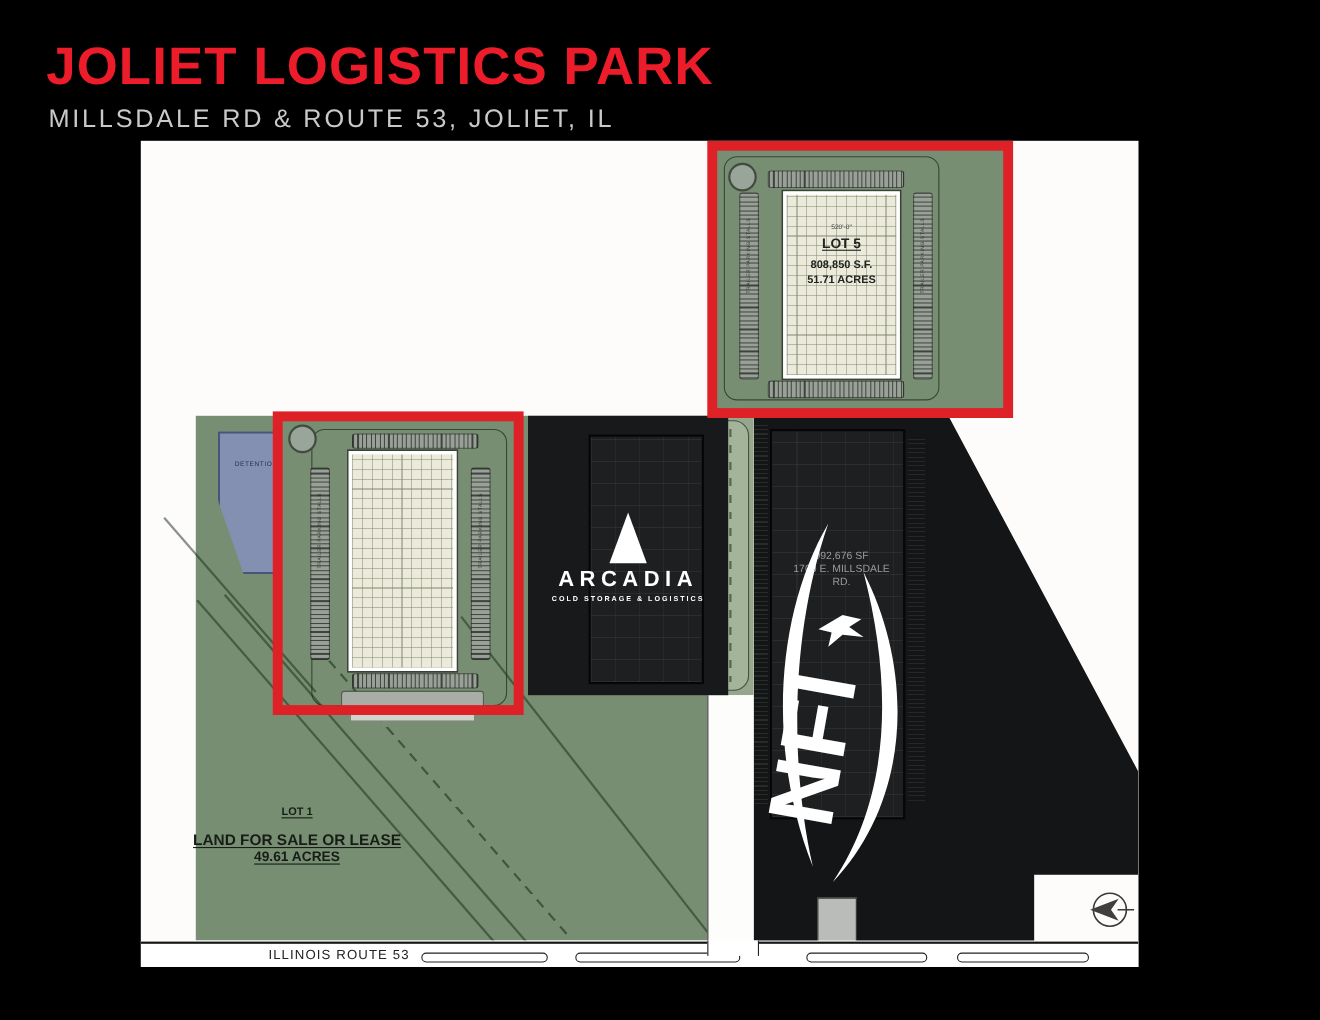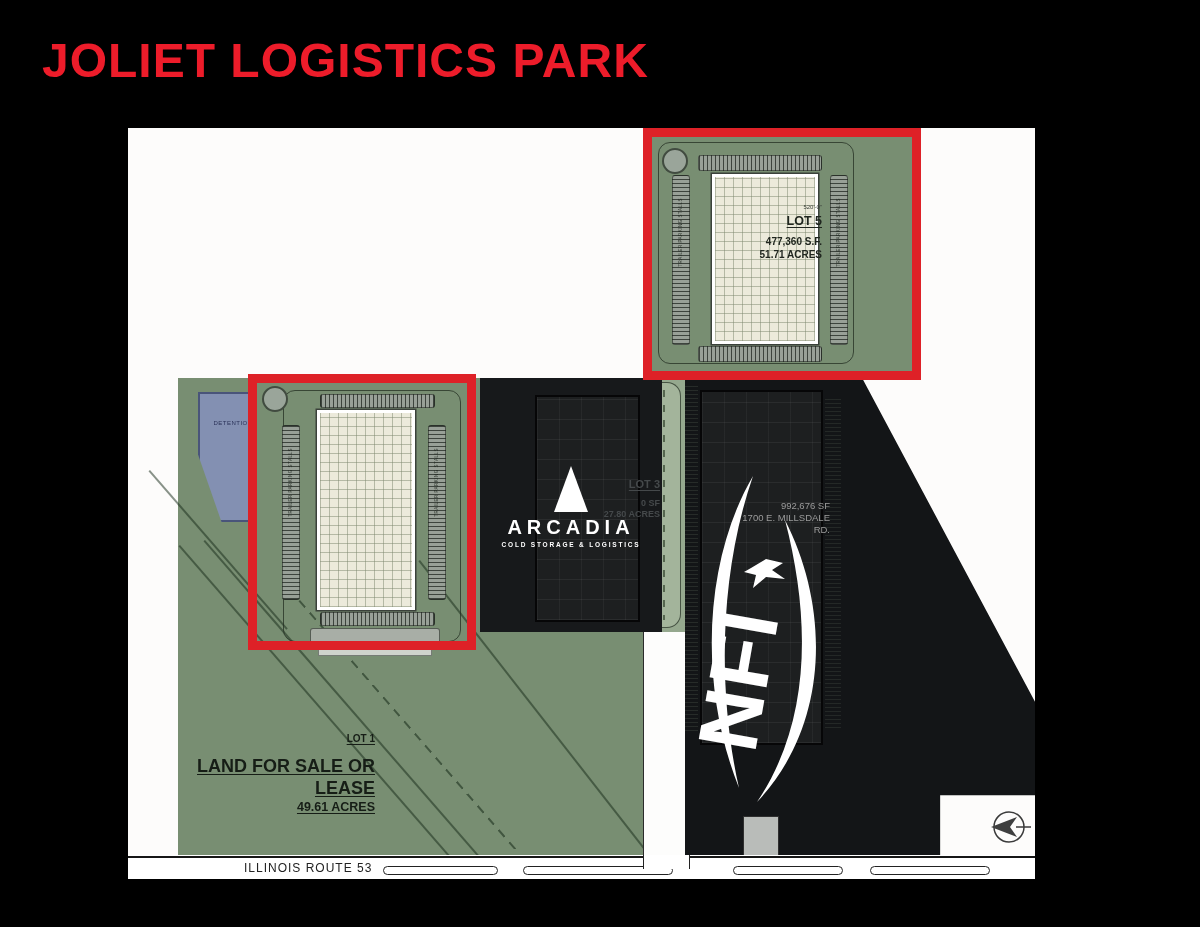--- a/index.html
+++ b/index.html
@@ -13,21 +13,21 @@
   .green{background:#788e72;}
   .strip{background:#95a88e;}
   .curb{border:1.5px solid rgba(35,46,34,.75);border-radius:12px;}
   .hatch-h{background-color:#98a097;background-image:repeating-linear-gradient(90deg,rgba(45,52,45,.85) 0 1px,transparent 1px 4px);border:1px solid rgba(30,36,30,.6);border-radius:3px;}
   .hatch-v{background-color:#98a097;background-image:repeating-linear-gradient(0deg,rgba(45,52,45,.85) 0 1px,transparent 1px 4px);border:1px solid rgba(30,36,30,.6);border-radius:3px;}
   .bldg{background-color:#eceadb;background-image:repeating-linear-gradient(0deg,rgba(125,135,110,.5) 0 1px,transparent 1px 9px),repeating-linear-gradient(90deg,rgba(125,135,110,.5) 0 1px,transparent 1px 9px);border:3px solid #fff;box-shadow:0 0 0 1.5px #3a413a;}
   .bldg-dark{background-color:#1d1f20;background-image:repeating-linear-gradient(0deg,rgba(255,255,255,.06) 0 1px,transparent 1px 20px),repeating-linear-gradient(90deg,rgba(255,255,255,.045) 0 1px,transparent 1px 22px);border:2px solid #060607;}
   .hl-box{border:9px solid #de2127;}
   .diag{height:1.5px;background:rgba(20,40,22,.5);transform-origin:left top;}
   .diag.dash{background:repeating-linear-gradient(90deg,rgba(20,40,22,.55) 0 9px,transparent 9px 16px);}
-  .planlbl{color:#20261f;text-align:right;line-height:1.25;}
+  .planlbl{color:#20261f;text-align:center;line-height:1.25;}
   .u{text-decoration:underline;text-underline-offset:2px;}
   .b{font-weight:bold;}
   .vtext{writing-mode:vertical-rl;transform:rotate(180deg);}
   .stall-lbl{font-size:4.5px;color:rgba(25,32,25,.8);letter-spacing:.5px;white-space:nowrap;}
   .pond{background:#8390b2;clip-path:polygon(0 0,100% 0,100% 100%,42% 100%,0 48%);box-shadow:inset 0 0 0 2px rgba(42,52,92,.65);}
   .dark{background:#17191b;}
   .nfi-dark{background:#131517;clip-path:polygon(0 0,50.6% 0,100% 67.6%,100% 87.1%,72.9% 87.1%,72.9% 100%,0 100%);}
   .faint{color:#45494b;}
   .roadband{background:#fff;}
   .bline{background:#161616;}
@@ -35,39 +35,40 @@
   .dashline{background:repeating-linear-gradient(90deg,#131313 0 38px,transparent 38px 46px,#131313 46px 49px,transparent 49px 56px,#131313 56px 59px,transparent 59px 68px);}
   .tri{width:0;height:0;border-left:17px solid transparent;border-right:17px solid transparent;border-bottom:46px solid #fff;}
   .wm-bar{height:2px;background:#8a8a8a;margin:1px 0;}
 </style>
 </head>
 <body>
 
 <div id="canvas">
 
   <div class="abs title">JOLIET LOGISTICS PARK</div>
+  <div class="abs subtitle">MILLSDALE RD &amp; ROUTE 53, JOLIET, IL</div>
 
   <div class="abs plan">
 
     <div class="abs green" style="left:50px;top:250px;width:465px;height:477px;"></div>
     <div class="abs green" style="left:520px;top:5px;width:270px;height:243px;"></div>
     <div class="abs strip" style="left:515px;top:250px;width:42px;height:254px;"></div>
 
     <div class="abs pond" style="left:70px;top:264px;width:56px;height:130px;"></div>
     <div class="abs" style="left:82px;top:292px;width:46px;font-size:6px;letter-spacing:.5px;color:#2a3158;text-align:center;">DETENTION</div>
 
     <div class="abs diag" style="left:52px;top:417px;width:430px;transform:rotate(49deg);"></div>
     <div class="abs diag" style="left:77px;top:412px;width:450px;transform:rotate(49deg);"></div>
     <div class="abs diag" style="left:292px;top:432px;width:380px;transform:rotate(52deg);"></div>
     <div class="abs diag dash" style="left:172px;top:472px;width:330px;transform:rotate(49deg);"></div>
     <div class="abs diag" style="left:22px;top:342px;width:210px;transform:rotate(49deg);"></div>
 
     <div class="abs planlbl" style="left:37px;top:605px;width:210px;color:#161d16;">
       <div class="b u" style="font-size:10px;margin-bottom:9px;">LOT 1</div>
-      <div class="b u" style="font-size:18px;">LAND FOR SALE OR LEASE</div>
+      <div class="b u" style="font-size:14px;">LAND FOR SALE OR LEASE</div>
       <div class="b u" style="font-size:12.5px;">49.61 ACRES</div>
     </div>
 
     <div class="abs curb" style="left:155px;top:262px;width:178px;height:252px;"></div>
     <div class="abs" style="left:134px;top:258px;width:26px;height:26px;border:2px solid rgba(35,46,34,.75);border-radius:50%;background:#9aa59a;"></div>
     <div class="abs hatch-h" style="left:192px;top:266px;width:115px;height:14px;"></div>
     <div class="abs hatch-h" style="left:192px;top:484px;width:115px;height:14px;"></div>
     <div class="abs hatch-v" style="left:154px;top:297px;width:18px;height:175px;"></div>
     <div class="abs hatch-v" style="left:300px;top:297px;width:18px;height:175px;"></div>
     <div class="abs vtext stall-lbl" style="left:160px;top:320px;">TRAILER PARKING STALLS</div>
@@ -81,36 +82,31 @@
     <div class="abs hatch-h" style="left:570px;top:27px;width:124px;height:16px;"></div>
     <div class="abs hatch-h" style="left:570px;top:218px;width:124px;height:16px;"></div>
     <div class="abs hatch-v" style="left:544px;top:47px;width:18px;height:170px;"></div>
     <div class="abs hatch-v" style="left:702px;top:47px;width:18px;height:170px;"></div>
     <div class="abs vtext stall-lbl" style="left:550px;top:70px;">TRAILER PARKING STALLS</div>
     <div class="abs vtext stall-lbl" style="left:708px;top:70px;">TRAILER PARKING STALLS</div>
     <div class="abs bldg" style="left:584px;top:46px;width:106px;height:170px;"></div>
     <div class="abs planlbl" style="left:580px;top:76px;width:114px;">
       <div style="font-size:6px;color:#3c423c;margin-bottom:2px;">520'-0"</div>
       <div class="b u" style="font-size:12.5px;margin-bottom:7px;">LOT 5</div>
-      <div class="b" style="font-size:10px;">477,360 S.F.</div>
+      <div class="b" style="font-size:10px;">808,850 S.F.</div>
       <div class="b" style="font-size:10px;">51.71 ACRES</div>
     </div>
 
     <div class="abs" style="left:519px;top:254px;width:34px;height:246px;background:#a3b49b;border:1.5px solid rgba(45,58,44,.8);border-radius:14px;"></div>
     <div class="abs" style="left:535px;top:262px;width:1.5px;height:230px;background:repeating-linear-gradient(180deg,#55664f 0 7px,transparent 7px 15px);"></div>
     <div class="abs vtext" style="left:528px;top:300px;font-size:7px;letter-spacing:1px;color:#1d251c;opacity:.85;">MILLSDALE ROAD</div>
     <div class="abs" style="left:515px;top:504px;width:44px;height:226px;background:#fdfdfc;border-left:1.5px solid #2b2b2b;border-right:1.5px solid #2b2b2b;"></div>
 
     <div class="abs dark" style="left:352px;top:250px;width:182px;height:254px;">
       <div class="abs bldg-dark" style="left:55px;top:17px;width:105px;height:227px;"></div>
-      <div class="abs planlbl faint" style="left:30px;top:100px;width:150px;">
-        <div class="b u" style="font-size:11px;margin-bottom:6px;">LOT 3</div>
-        <div class="b" style="font-size:9px;">0 SF</div>
-        <div class="b" style="font-size:9px;">27.80 ACRES</div>
-      </div>
       <div class="abs tri" style="left:74px;top:88px;"></div>
       <div class="abs" style="left:0;top:138px;width:182px;text-align:center;color:#fff;font-weight:bold;font-size:20px;letter-spacing:5px;">ARCADIA</div>
       <div class="abs" style="left:0;top:163px;width:182px;text-align:center;color:#fff;font-weight:bold;font-size:6.5px;letter-spacing:1.8px;">COLD STORAGE &amp; LOGISTICS</div>
     </div>
 
     <div class="abs nfi-dark" style="left:557px;top:250px;width:350px;height:479px;">
       <div class="abs" style="left:0;top:8px;width:13px;height:345px;background-image:repeating-linear-gradient(0deg,rgba(160,180,150,.14) 0 1px,transparent 1px 4px);"></div>
       <div class="abs bldg-dark" style="left:15px;top:12px;width:123px;height:355px;"></div>
       <div class="abs" style="left:140px;top:20px;width:16px;height:330px;background-image:repeating-linear-gradient(0deg,rgba(160,180,150,.12) 0 1px,transparent 1px 4px);"></div>
       <div class="abs planlbl" style="left:15px;top:122px;width:130px;color:#9b9b9b;">

